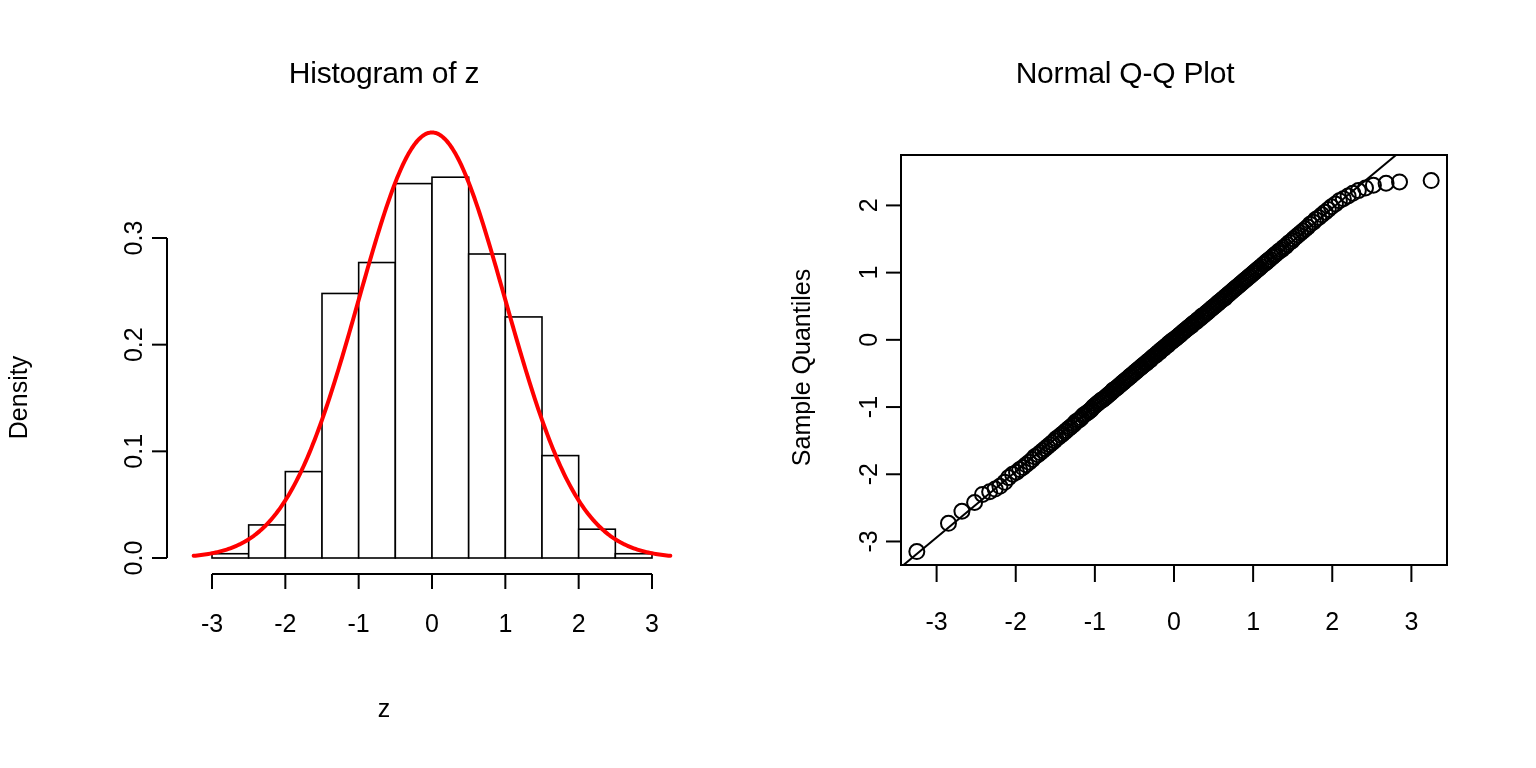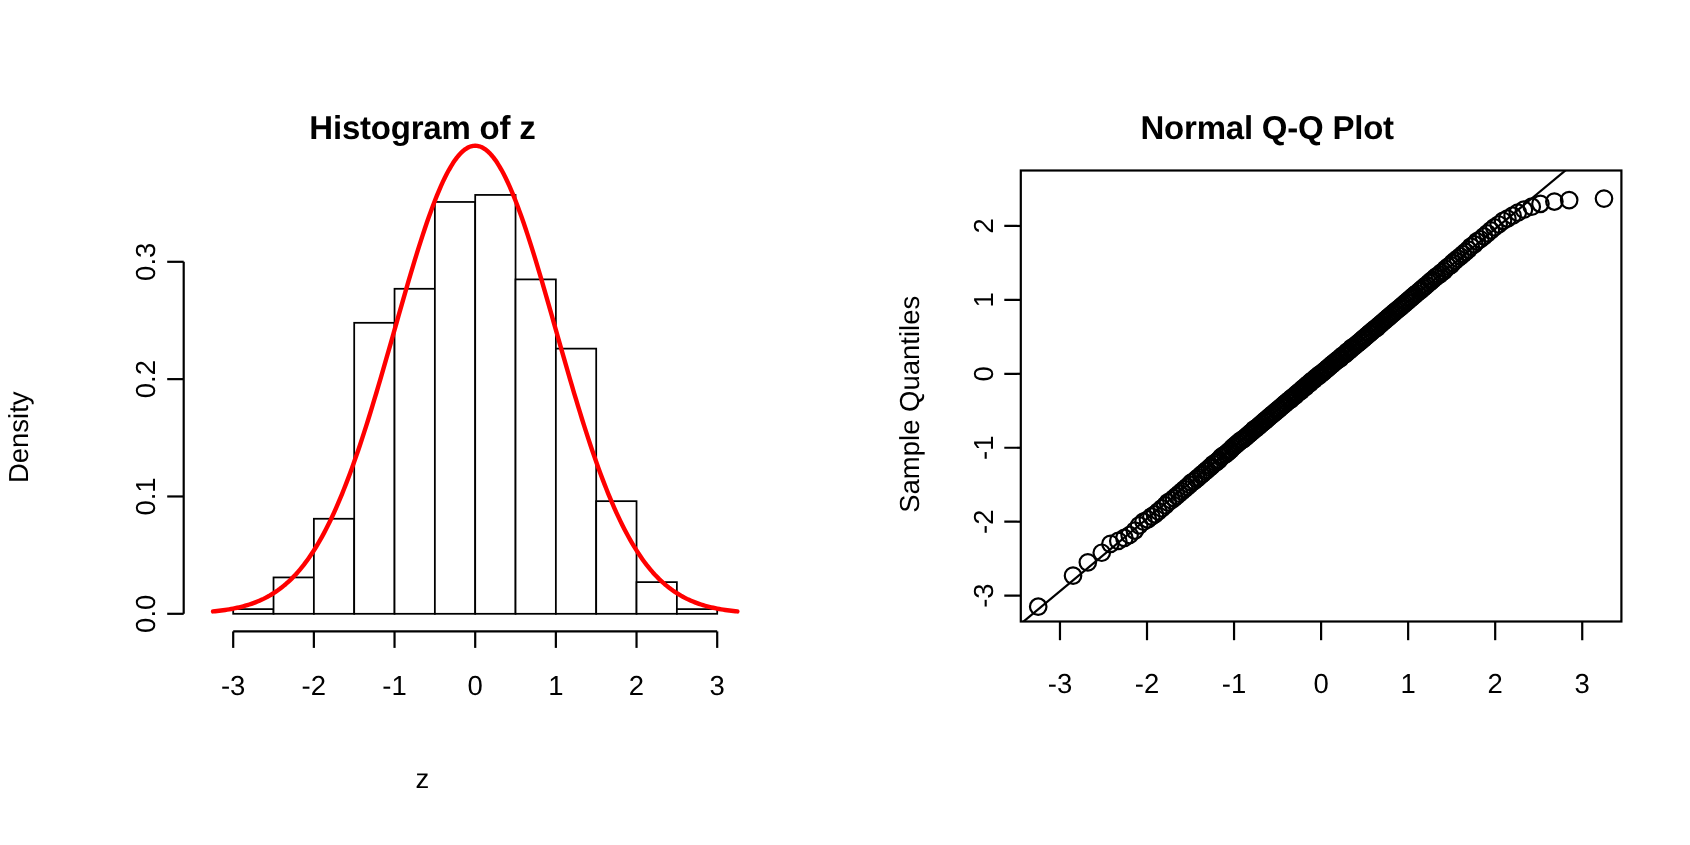--- a/index.html
+++ b/index.html
@@ -20,33 +20,32 @@
     width: 1536px;
     height: 768px;
     background: #ffffff;
   }
   .panel {
     position: absolute;
     top: 0;
     height: 768px;
   }
   #panel-hist { left: 0; width: 768px; }
-  #panel-qq   { left: 768px; width: 768px; }
+  #panel-qq   { left: 741px; width: 768px; }
 
   .plot-title {
     position: absolute;
     top: 56px;
     left: 0;
     width: 100%;
     text-align: center;
     font-size: 30px;
-    font-weight: bold;
+    font-weight: normal;
     font-family: "Liberation Sans", sans-serif;
     letter-spacing: -0.2px;
-    margin-top: 44px;
   }
 
   .axis-label-x {
     position: absolute;
     left: 0;
     width: 100%;
     text-align: center;
     font-size: 25px;
     font-family: "Liberation Sans", sans-serif;
   }

